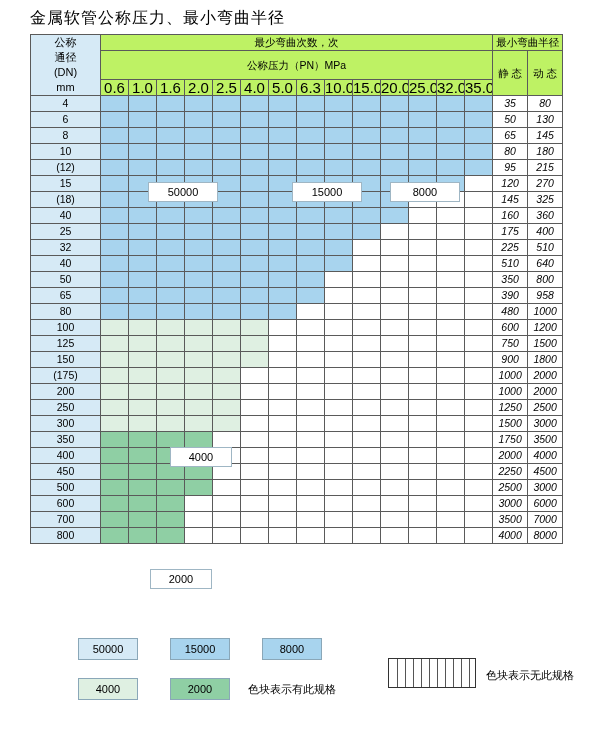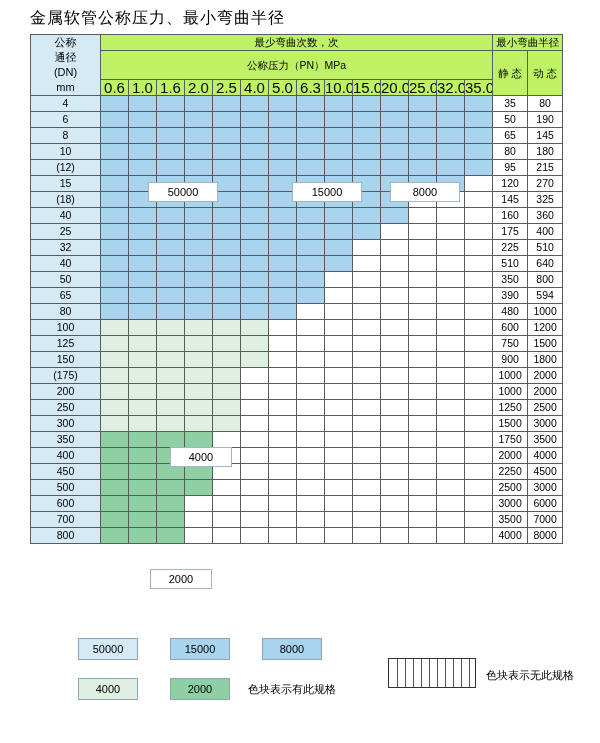--- a/index.html
+++ b/index.html
@@ -64,20 +64,21 @@
   .col-r  { width: 35px; }
 
   
   .dncell {
     background: #d6eaf6;
     font-size: 10.5px;
   }
   .rcell {
     background: #ffffff;
     font-size: 10.5px;
+    font-style: italic;
   }
   .cell { background: #ffffff; }
   .c-blue  { background: #a8d4ee; }
   .c-green { background: #dff0e2; }
   .c-green2{ background: #8fcfa4; }
 
   
   .float-label {
     position: absolute;
     background: #ffffff;
@@ -215,21 +216,21 @@
             <td class="c-blue"></td>
             <td class="c-blue"></td>
             <td class="c-blue"></td>
             <td class="c-blue"></td>
             <td class="c-blue"></td>
             <td class="c-blue"></td>
             <td class="c-blue"></td>
             <td class="c-blue"></td>
             <td class="c-blue"></td>
             <td class="rcell">50</td>
-            <td class="rcell">190</td>
+            <td class="rcell">130</td>
           </tr>
           <tr>
             <td class="dncell">8</td>
             <td class="c-blue"></td>
             <td class="c-blue"></td>
             <td class="c-blue"></td>
             <td class="c-blue"></td>
             <td class="c-blue"></td>
             <td class="c-blue"></td>
             <td class="c-blue"></td>
@@ -424,21 +425,21 @@
             <td class="c-blue"></td>
             <td class="c-blue"></td>
             <td class="c-blue"></td>
             <td class="cell"></td>
             <td class="cell"></td>
             <td class="cell"></td>
             <td class="cell"></td>
             <td class="cell"></td>
             <td class="cell"></td>
             <td class="rcell">390</td>
-            <td class="rcell">594</td>
+            <td class="rcell">958</td>
           </tr>
           <tr>
             <td class="dncell">80</td>
             <td class="c-blue"></td>
             <td class="c-blue"></td>
             <td class="c-blue"></td>
             <td class="c-blue"></td>
             <td class="c-blue"></td>
             <td class="c-blue"></td>
             <td class="c-blue"></td>

